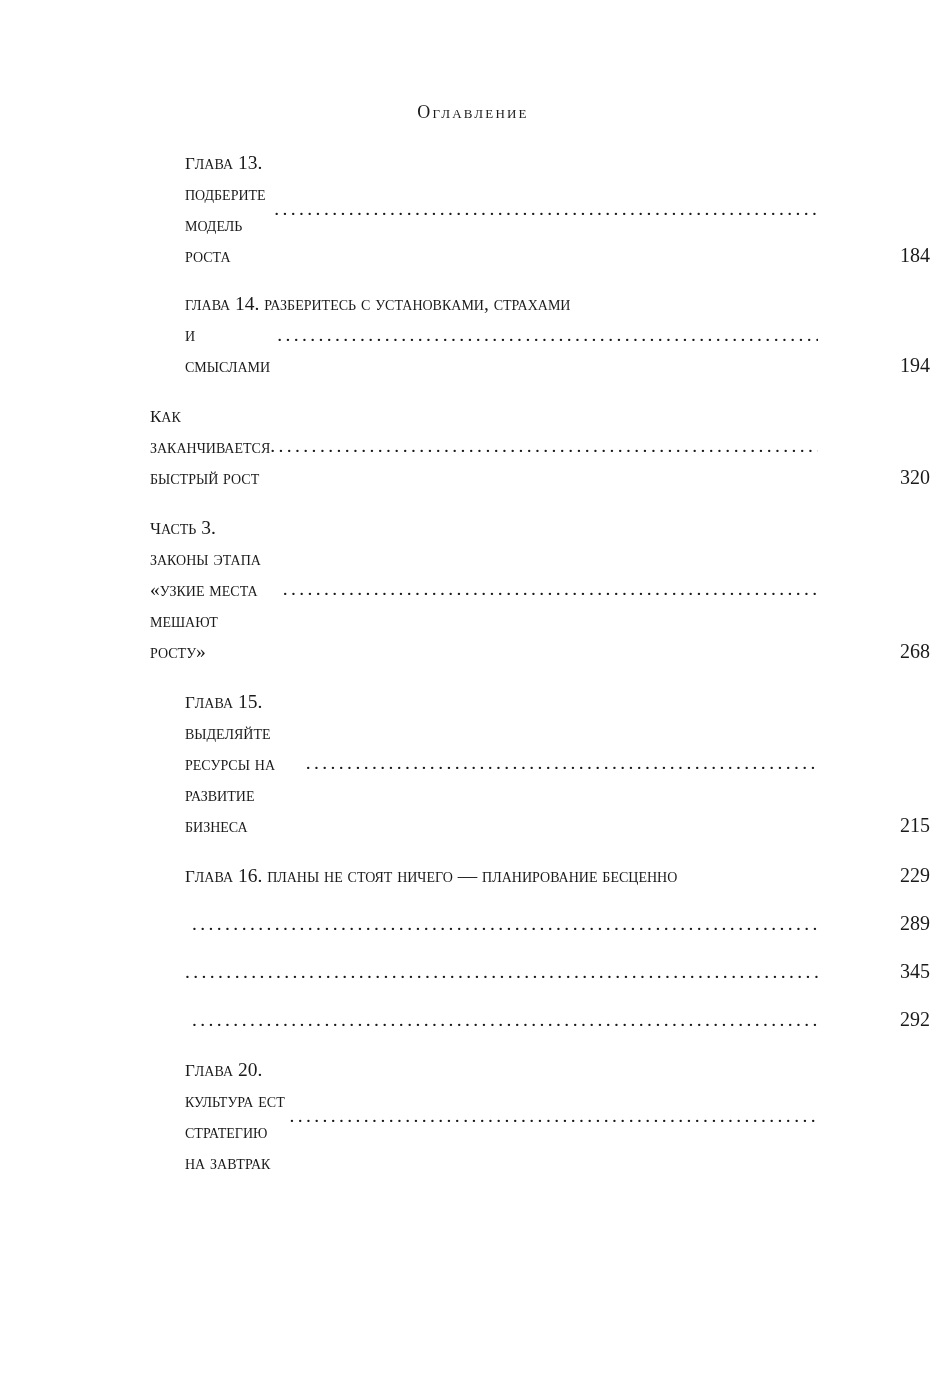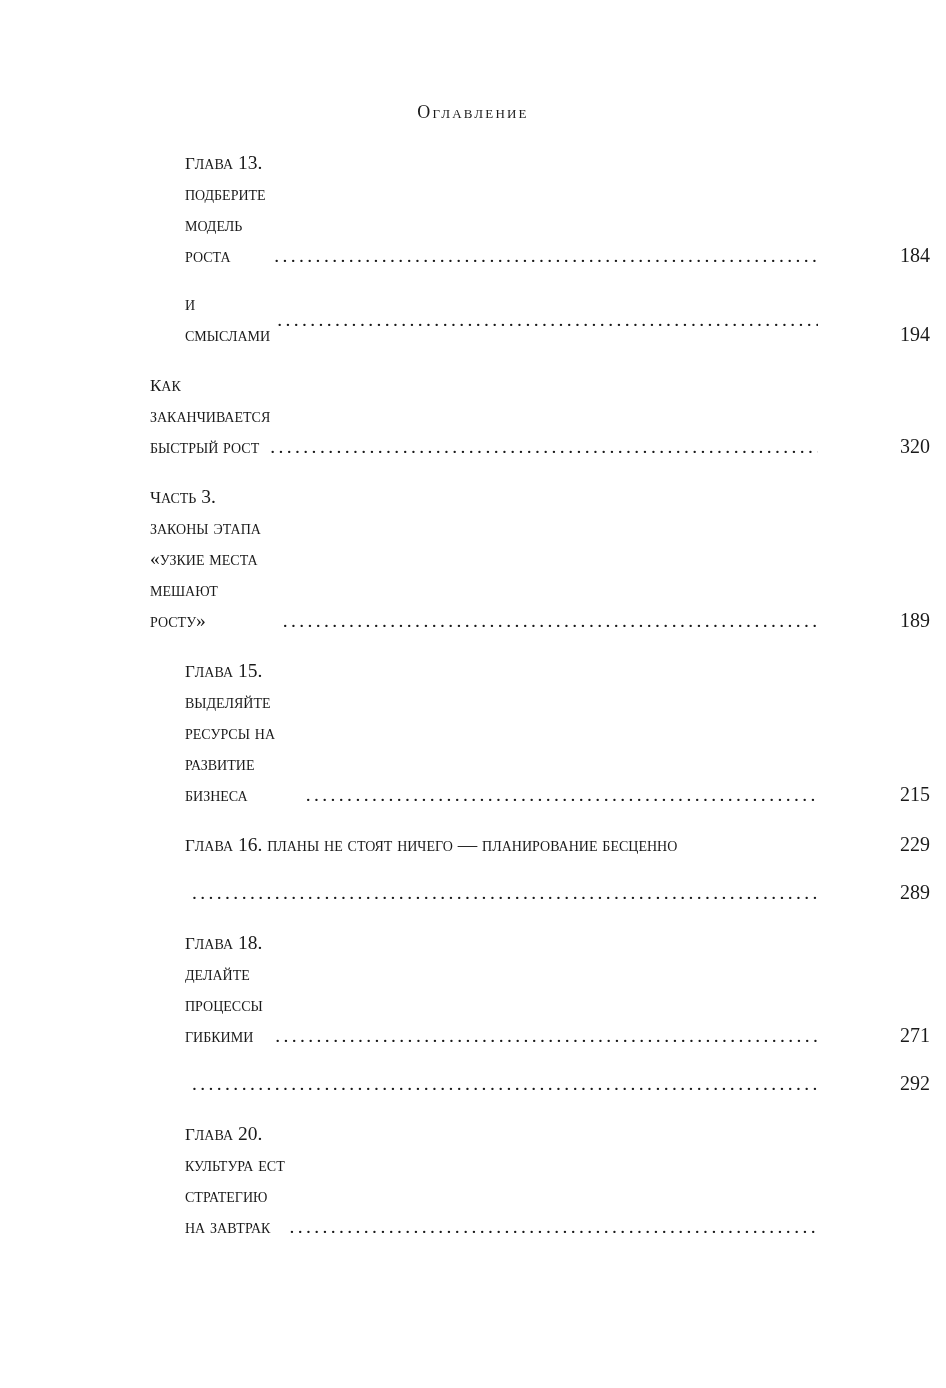--- a/index.html
+++ b/index.html
@@ -67,21 +67,21 @@
   .entry-text {
     
   }
   .entry-text::first-letter {
     font-size: 1.28em;
   }
 
   
   .entry-line {
     display: flex;
-    align-items: flex-end;
+    align-items: center;
   }
   .entry-line .entry-text {
     flex: 0 1 auto;
   }
   .entry-line .dots {
     flex: 1 1 auto;
     overflow: hidden;
     white-space: nowrap;
     letter-spacing: 3.4px;
     margin-left: 0;
@@ -104,21 +104,21 @@
     color: #1a1a1a;
     line-height: 31px;
   }
 
   
   .wrap-first {
     display: block;
   }
   .wrap-second {
     display: flex;
-    align-items: center;
+    align-items: flex-start;
   }
   .wrap-second .dots {
     flex: 1 1 auto;
     overflow: hidden;
     white-space: nowrap;
     letter-spacing: 3.4px;
     font-size: 19.5px;
   }
   .wrap-second .dots.pad-before { margin-left: 7px; }
 </style>
@@ -131,39 +131,40 @@
 
   <div class="toc-list">
       <div class="toc-entry level-chapter">
         <div class="entry-line">
           <span class="entry-text">Глава 13. Подберите модель роста</span>
           <span class="dots pad-before">............................................................................................................................................................................................................................</span>
         </div>
         <span class="page-num">184</span>
       </div>
       <div class="toc-entry level-chapter">
+        <div class="wrap-first"><span class="entry-text">Глава 14. Разберитесь с установками, страхами</span></div>
         <div class="wrap-second">
           <span class="entry-text-cont">и смыслами</span>
           <span class="dots pad-before">............................................................................................................................................................................................................................</span>
         </div>
         <span class="page-num">194</span>
       </div>
       <div class="toc-entry level-part">
         <div class="entry-line">
           <span class="entry-text">Как заканчивается быстрый рост</span>
           <span class="dots">............................................................................................................................................................................................................................</span>
         </div>
         <span class="page-num">320</span>
       </div>
       <div class="toc-entry level-part">
         <div class="entry-line">
           <span class="entry-text">Часть 3. Законы этапа «узкие места мешают росту»</span>
           <span class="dots pad-before">............................................................................................................................................................................................................................</span>
         </div>
-        <span class="page-num">189</span>
+        <span class="page-num">268</span>
       </div>
       <div class="toc-entry level-chapter">
         <div class="entry-line">
           <span class="entry-text">Глава 15. Выделяйте ресурсы на развитие бизнеса</span>
           <span class="dots pad-before">............................................................................................................................................................................................................................</span>
         </div>
         <span class="page-num">215</span>
       </div>
       <div class="toc-entry level-chapter">
         <div class="entry-line">
@@ -173,24 +174,23 @@
         <span class="page-num">229</span>
       </div>
       <div class="toc-entry level-chapter">
         <div class="entry-line">
           <span class="dots pad-before">............................................................................................................................................................................................................................</span>
         </div>
         <span class="page-num">289</span>
       </div>
       <div class="toc-entry level-chapter">
         <div class="entry-line">
-          <span class="entry-text">Глава 18. Делайте процессы гибкими</span>
           <span class="dots">............................................................................................................................................................................................................................</span>
         </div>
-        <span class="page-num">271</span>
+        <span class="page-num">345</span>
       </div>
       <div class="toc-entry level-chapter">
         <div class="entry-line">
           <span class="dots pad-before">............................................................................................................................................................................................................................</span>
         </div>
         <span class="page-num">292</span>
       </div>
       <div class="toc-entry level-chapter">
         <div class="entry-line">
           <span class="entry-text">Глава 20. Культура ест стратегию на завтрак</span>

